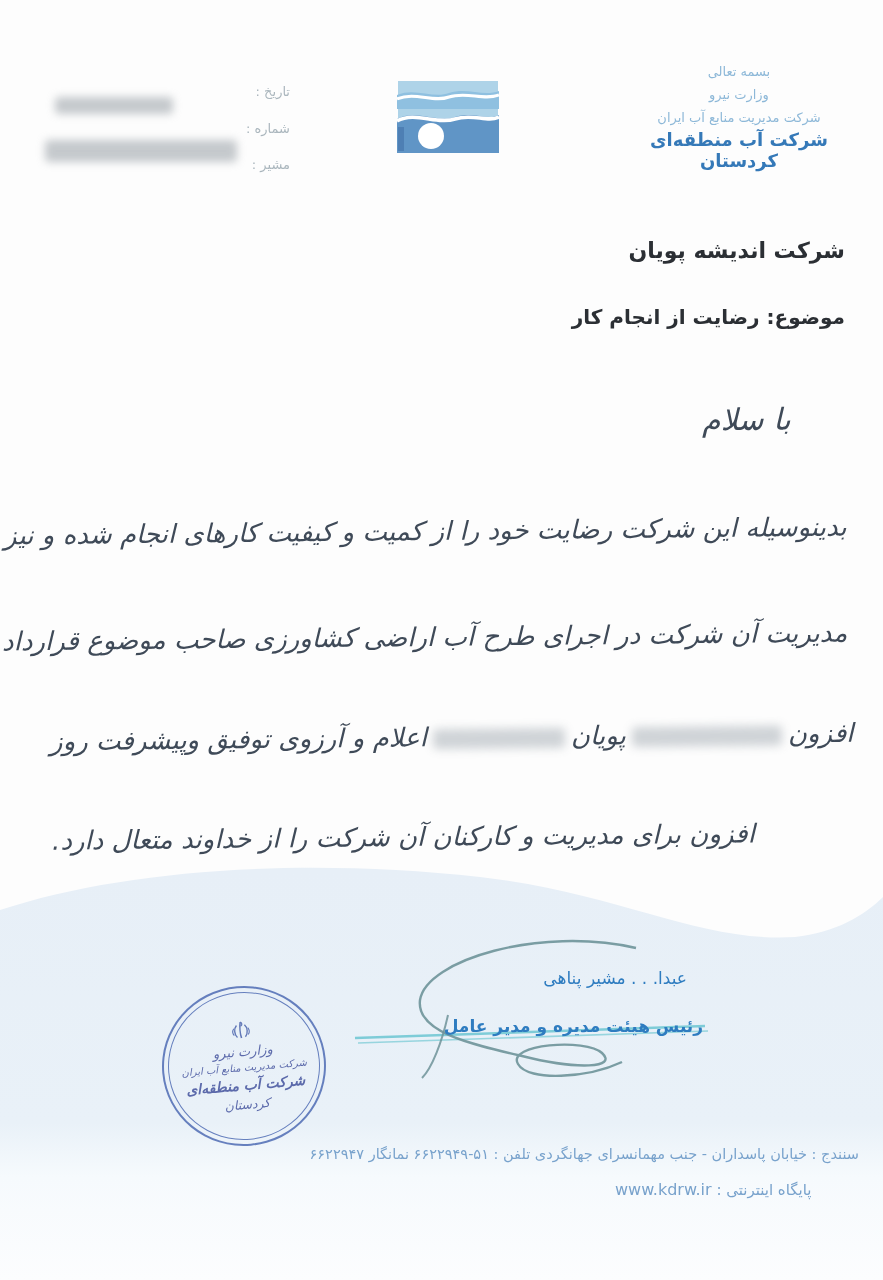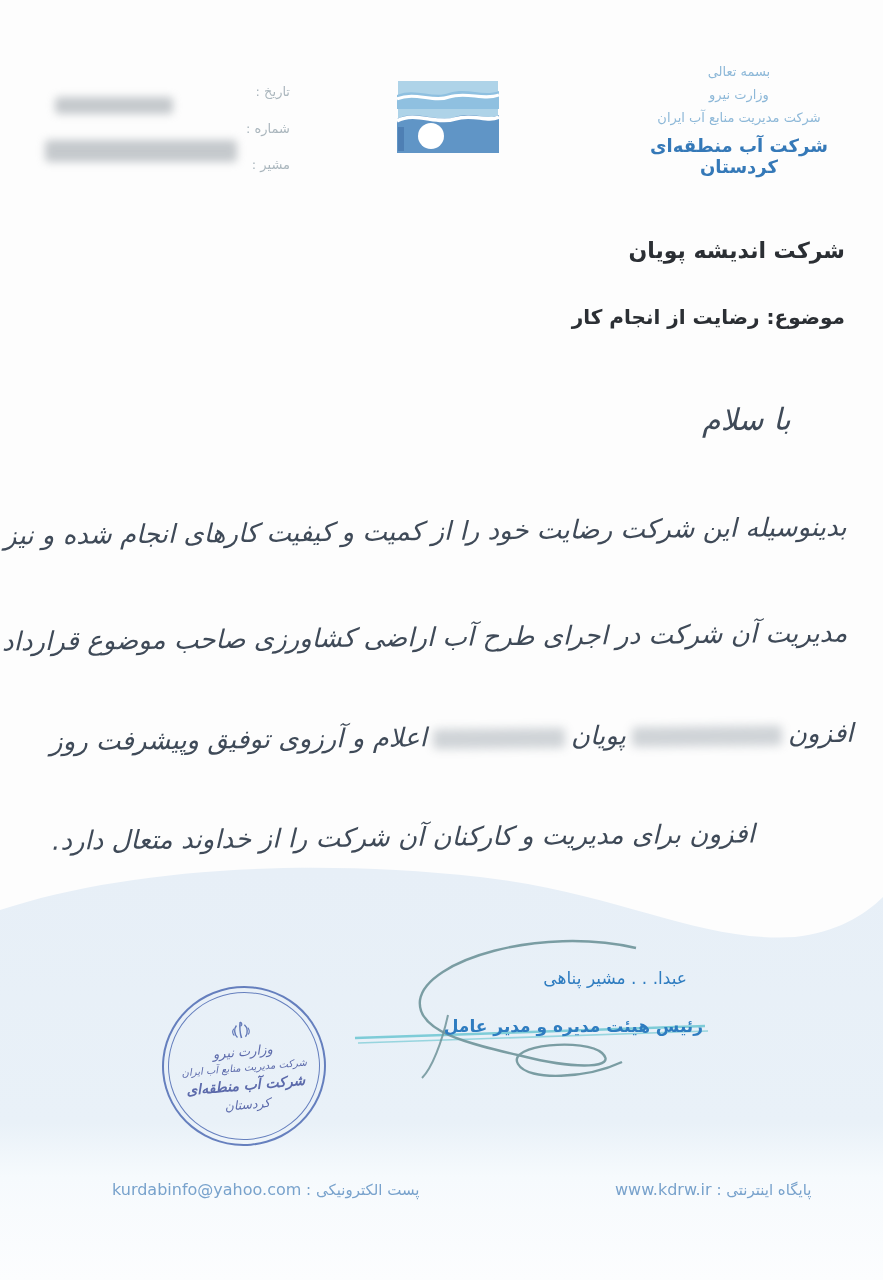--- a/index.html
+++ b/index.html
@@ -12,21 +12,21 @@
 
   
   .meta-label{color:#aab6bd;font-size:13px;direction:rtl;}
   .redact{position:absolute;background:#8d959c;opacity:.5;border-radius:4px;filter:blur(4px);}
   .redact-inline{display:inline-block;background:#98a1a9;opacity:.45;border-radius:4px;
                  filter:blur(5px);height:20px;vertical-align:middle;margin:0 6px;}
 
   
   .org-block{right:14px;top:60px;width:260px;text-align:center;direction:rtl;}
   .org-small{color:#8db8d8;font-size:13px;line-height:23px;}
-  .org-name{color:#3579b8;font-size:18px;font-weight:bold;margin-top:6px;letter-spacing:.5px;}
+  .org-name{color:#3579b8;font-size:18px;font-weight:bold;letter-spacing:.5px;}
 
   
   .recipient{right:38px;top:238px;color:#2b2f34;font-size:22px;font-weight:bold;direction:rtl;}
   .subject{right:38px;top:305px;color:#2b2f34;font-size:20px;font-weight:bold;direction:rtl;}
 
   
   .hand{color:#3f4a58;font-style:italic;direction:rtl;transform:rotate(-0.6deg);}
   .salutation{right:92px;top:402px;font-size:30px;font-style:italic;}
   .body-line{font-size:26px;white-space:nowrap;}
 
@@ -123,24 +123,26 @@
         <path d="M3,8 C1.5,10 1.5,13 3,15" stroke="#4a63ac" stroke-width="1.1" fill="none"></path>
         <path d="M17,8 C18.5,10 18.5,13 17,15" stroke="#4a63ac" stroke-width="1.1" fill="none"></path>
       </svg>
       <div class="stamp-l1">وزارت نیرو</div>
       <div class="stamp-l2">شرکت مدیریت منابع آب ایران</div>
       <div class="stamp-l3">شرکت آب منطقه‌ای</div>
       <div class="stamp-l4">کردستان</div>
     </div>
   </div>
 
+  <div class="abs footer-line1">
+    <span>سنندج : خیابان پاسداران - جنب مهمانسرای جهانگردی تلفن :</span>
+    <span class="num">۶۶۲۲۹۴۹-۵۱</span>
+    <span>نمانگار</span>
+    <span class="num">۶۶۲۲۹۴۷</span>
+  </div>
 
-  <div class="abs footer-group" style="left:112px;top:1180px;">
-    <span>پست الکترونیکی :</span>
-    <span class="footer-email-val">kurdabinfo@yahoo.com</span>
-  </div>
 
   <div class="abs footer-group" style="left:615px;top:1180px;">
     <span>پایگاه اینترنتی :</span>
     <span class="footer-web-val">www.kdrw.ir</span>
   </div>
 
 </div>
 
 </body></html>

